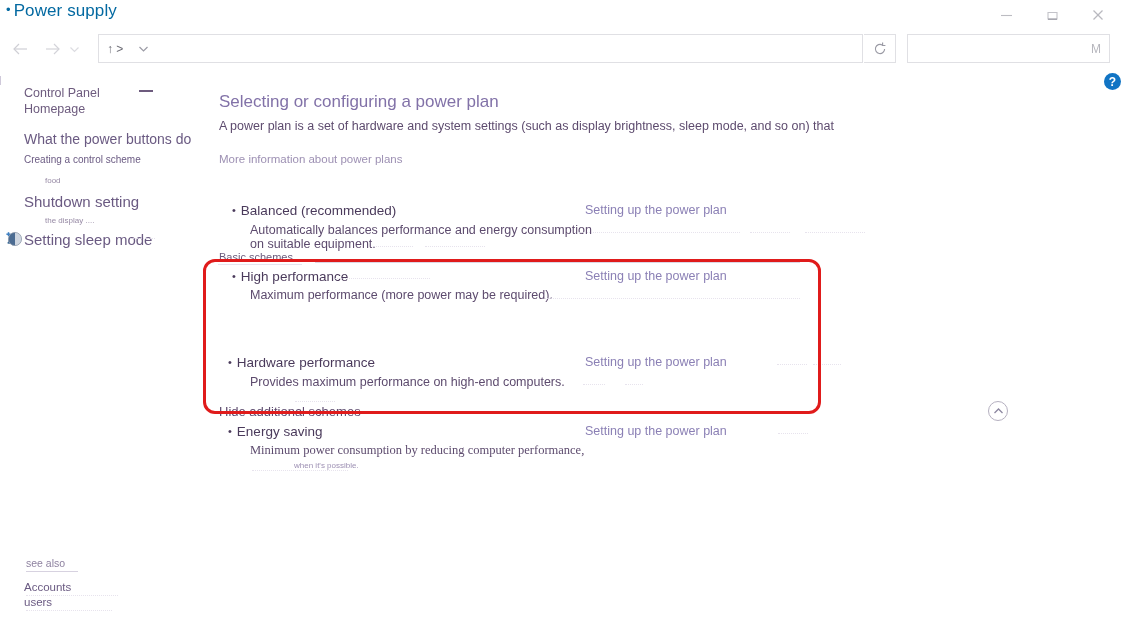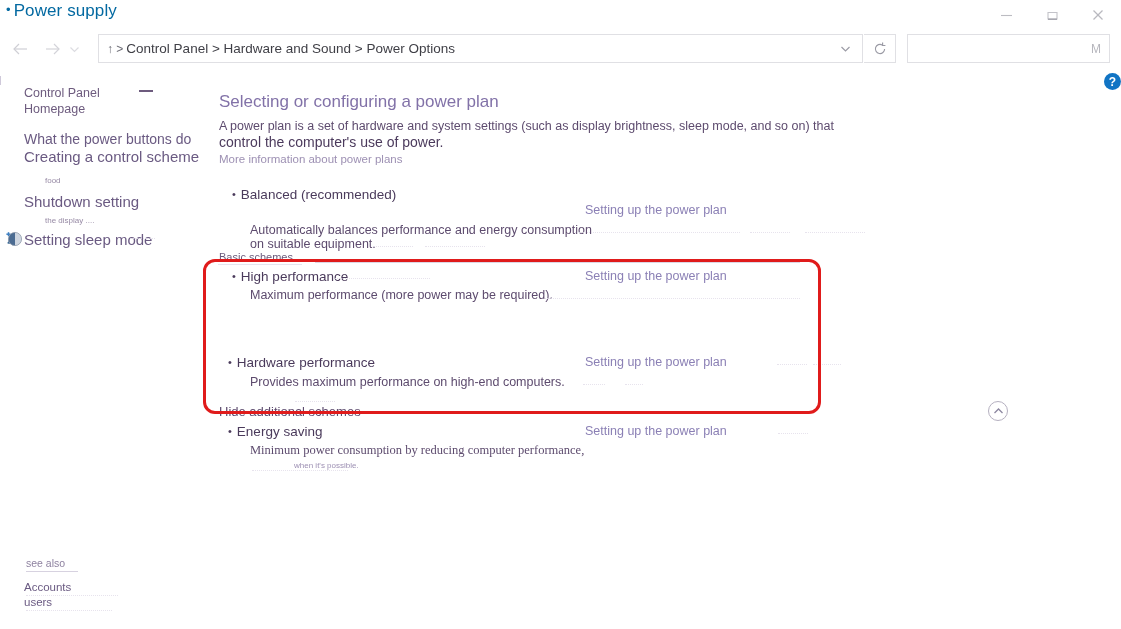--- a/index.html
+++ b/index.html
@@ -155,21 +155,21 @@
     width: 14px; height: 1.5px;
     background: #6d5b7e;
   }
   .side-link {
     position: absolute;
     font-size: 14px;
     color: #6a5a82;
     white-space: nowrap;
   }
   #side-link-1 { left: 24px; top: 55px; }
-  #side-link-2 { left: 24px; top: 72px; font-size: 15px;}
+  #side-link-2 { left: 24px; top: 78px; font-size: 10px;}
   #side-link-3 { left: 24px; top: 117px; font-size: 15px;}
   #side-link-4 { left: 24px; top: 155px; font-size: 15px;}
   .side-sub {
     position: absolute;
     font-size: 8px;
     color: #978aa5;
     white-space: nowrap;
     padding-left: 18px;
   }
   #side-sub-1 { left: 27px; top: 100px; }
@@ -392,21 +392,20 @@
       </svg>
   </div>
   <div class="navarrow" id="nav-recent">
     <svg width="11" height="9" viewBox="0 0 11 9">
         <polyline points="1.5,2.5 5.5,6.5 9.5,2.5" fill="none" stroke="#dcdce1" stroke-width="1.2"></polyline>
       </svg>
   </div>
 
   <div id="addressbar">
     <span id="addr-uparrow">↑ &gt;</span>
-    <span id="addr-path">Control Panel &gt; Hardware and Sound &gt; Power Options</span>
     <span id="addr-caret">
       <svg width="11" height="8" viewBox="0 0 11 8">
           <polyline points="1.5,2 5.5,6 9.5,2" fill="none" stroke="#9c9ca6" stroke-width="1.2"></polyline>
         </svg>
     </span>
   </div>
 
   <div id="refresh-btn">
     <svg width="14" height="14" viewBox="0 0 14 14">
       <path d="M11.6 7 A4.6 4.6 0 1 1 9.2 2.9" fill="none" stroke="#9a9aa4" stroke-width="1.15"></path>
@@ -464,29 +463,28 @@
 <div id="seealso-rule"></div>
 <div class="seealso-link" id="seealso-1">Accounts</div>
 <div class="seealso-link" id="seealso-2">users</div>
 <div class="ghost" style="left:26px; top:595px; width:92px;"></div>
 <div class="ghost" style="left:26px; top:610px; width:86px;"></div>
 
 <div id="main">
 
   <div id="page-title">Selecting or configuring a power plan</div>
   <div id="intro-1">A power plan is a set of hardware and system settings (such as display brightness, sleep mode, and so on) that</div>
-  <div id="intro-2">control the computer's use of power.</div>
   <div id="more-info">More information about power plans</div>
 
   <div id="basic-schemes-label">Basic schemes</div>
   <div id="basic-schemes-rule"></div>
   <div id="basic-schemes-underline"></div>
 
   <div class="plan">
-    <div class="plan-name" style="top:111px;"><span class="bullet">•</span><span>Balanced (recommended)</span></div>
+    <div class="plan-name" style="top:127px;"><span class="bullet">•</span><span>Balanced (recommended)</span></div>
     <div class="plan-desc" style="top:147px;">Automatically balances performance and energy consumption</div>
     <div class="plan-desc2" style="top:161px;">on suitable equipment.</div>
     <div class="plan-link" style="top:127px;">Setting up the power plan</div>
   </div>
   <div class="ghost" style="left:370px; top:156px; width:165px;"></div>
   <div class="ghost" style="left:545px; top:156px; width:40px;"></div>
   <div class="ghost" style="left:600px; top:156px; width:60px;"></div>
   <div class="ghost" style="left:168px; top:170px; width:40px;"></div>
   <div class="ghost" style="left:220px; top:170px; width:60px;"></div>
 

